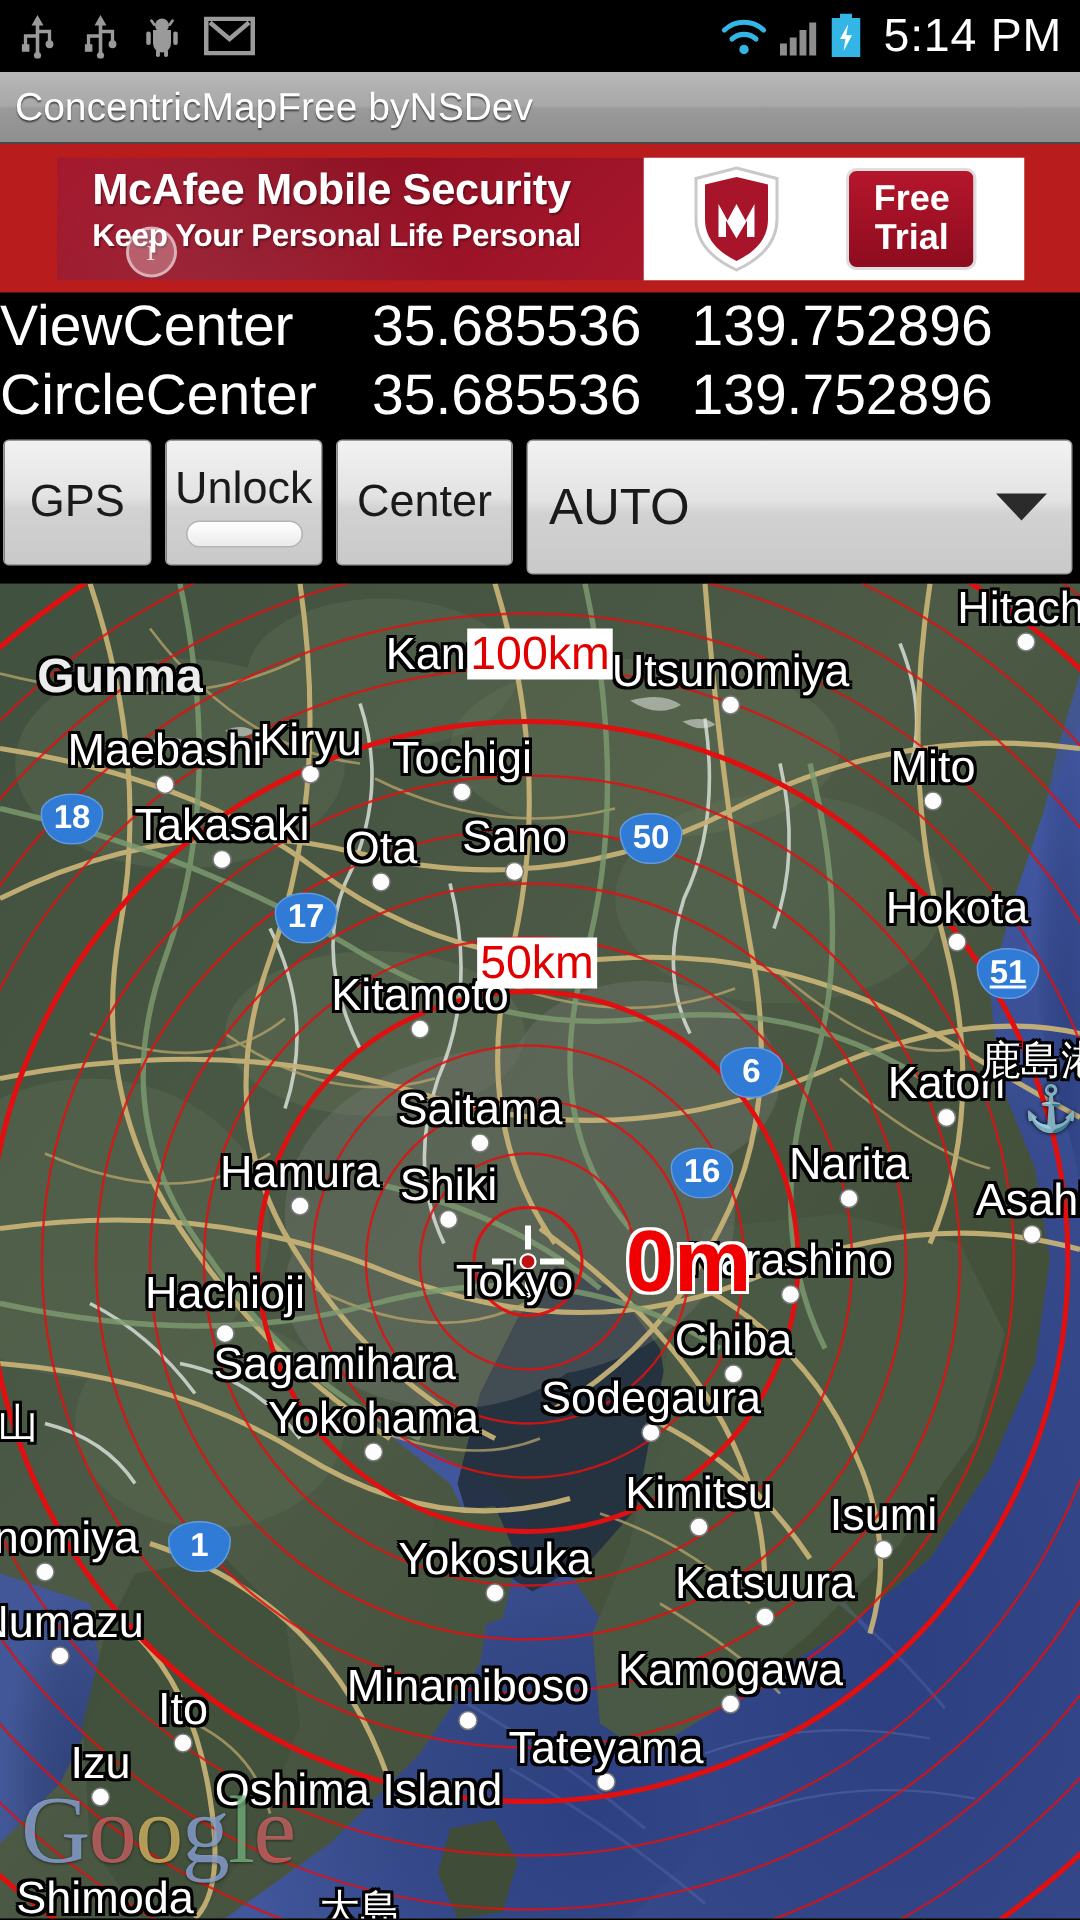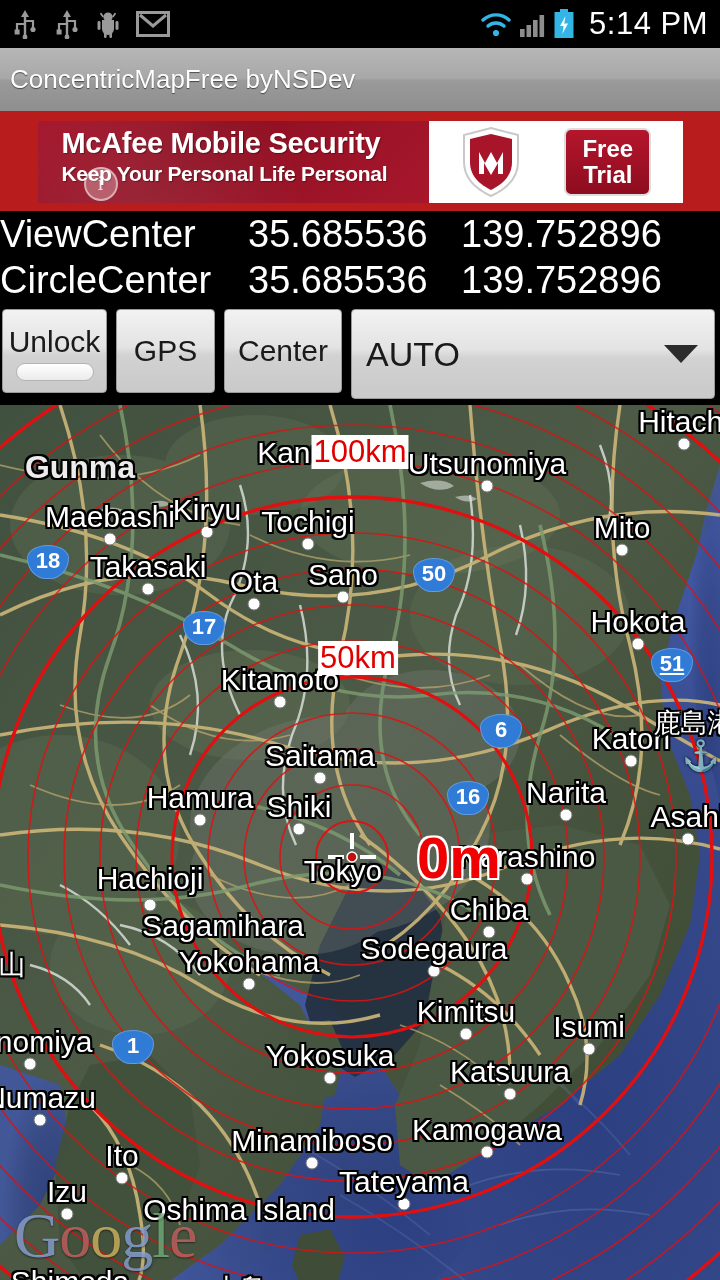--- a/index.html
+++ b/index.html
@@ -43,21 +43,21 @@
   .clock {
     color: #fff;
     font-size: 31px;
     letter-spacing: 0.5px;
     margin-left: 8px;
     font-family: "Liberation Sans", sans-serif;
   }
 
   
   .titlebar {
-    height: 64px;
+    height: 48px;
     background: linear-gradient(to bottom, #b7b7b7 0%, #a8a8a8 48%, #9a9a9a 52%, #8e8e8e 100%);
     border-bottom: 1px solid #4a4a4a;
     display: flex;
     align-items: center;
     box-sizing: border-box;
     padding-left: 10px;
   }
   .titlebar .title {
     color: #fff;
     font-size: 26px;
@@ -414,26 +414,26 @@
       <div class="c-lng">139.752896</div>
     </div>
     <div class="coordrow">
       <div class="c-label">CircleCenter</div>
       <div class="c-lat">35.685536</div>
       <div class="c-lng">139.752896</div>
     </div>
   </div>
 
   <div class="controls">
+    <div class="btn btn-gps">
+      <span>GPS</span>
+    </div>
     <div class="btn btn-unlock">
       <span>Unlock</span>
       <span class="unlock-slider"></span>
-    </div>
-    <div class="btn btn-gps">
-      <span>GPS</span>
     </div>
     <div class="btn btn-center">
       <span>Center</span>
     </div>
     <div class="spinner">
       <span class="spinner-value">AUTO</span>
       <span class="caret"></span>
     </div>
   </div>
 

